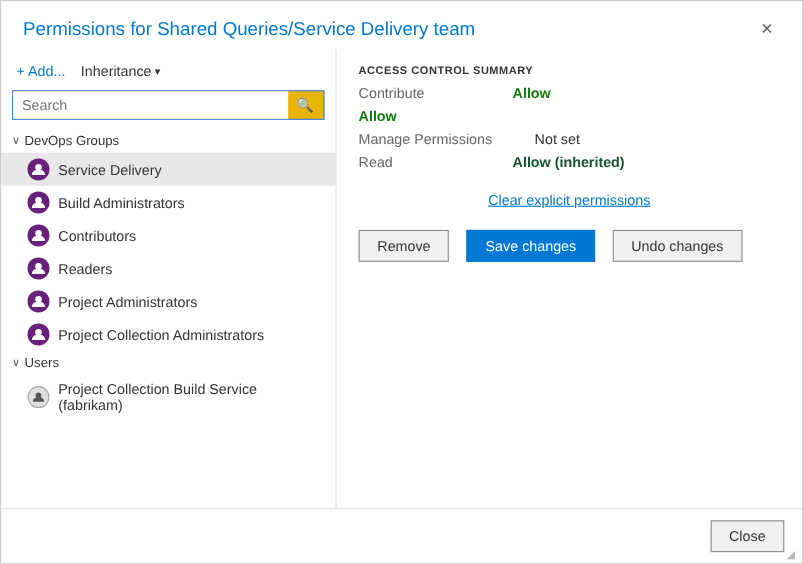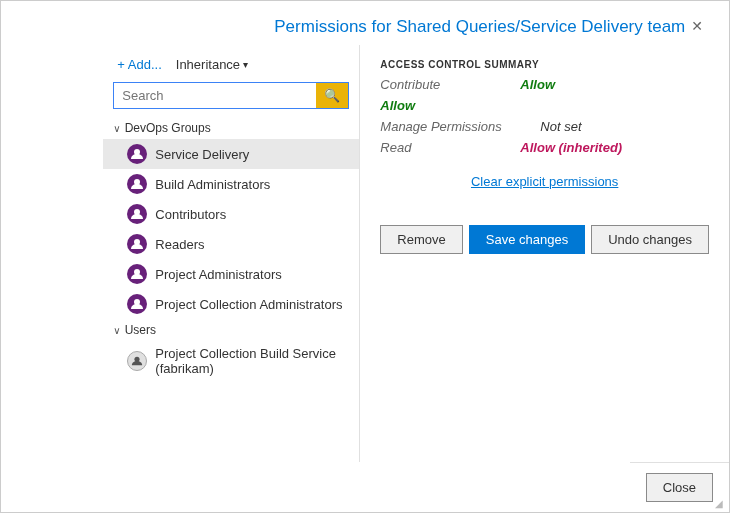--- a/index.html
+++ b/index.html
@@ -14,21 +14,20 @@
     }
     .dialog {
       width: 730px;
       min-height: 513px;
       background: #fff;
       border: 1px solid #ccc;
       box-shadow: 0 4px 20px rgba(0,0,0,0.2);
       display: flex;
       flex-direction: column;
       position: relative;
-      align-items: flex-end;
     }
     .dialog-header {
       padding: 16px 20px 8px 20px;
       border-bottom: none;
       display: flex;
       align-items: flex-start;
       justify-content: space-between;
     }
     .dialog-title {
       font-size: 17px;
@@ -44,21 +43,21 @@
       padding: 2px 6px;
       line-height: 1;
     }
     .dialog-body {
       display: flex;
       flex: 1;
       padding: 0;
     }
     
     .left-panel {
-      width: 257px;
+      width: 305px;
       border-right: 1px solid #e0e0e0;
       display: flex;
       flex-direction: column;
       padding: 10px 0 0 0;
     }
     .toolbar {
       display: flex;
       align-items: center;
       padding: 0 10px 8px 10px;
       gap: 4px;
@@ -172,48 +171,47 @@
       margin-bottom: 16px;
     }
     .permissions-table {
       width: 100%;
       margin-bottom: 16px;
     }
     .perm-row {
       display: flex;
       align-items: center;
       padding: 3px 0;
-      font-style: italic;
     }
     .perm-label {
       width: 140px;
       font-size: 13px;
       color: #666;
     }
     .perm-value {
       font-size: 13px;
       font-weight: 600;
     }
     .perm-value.allow { color: #107c10; }
     .perm-value.not-set { color: #333; font-weight: normal; margin-left: 20px; }
-    .perm-value.allow-inherited { color: #be185d; }
+    .perm-value.allow-inherited { color: #14532d; }
     .clear-link {
       color: #0078d4;
       text-decoration: underline;
       cursor: pointer;
       font-size: 13px;
       margin-bottom: 16px;
       display: inline-block;
       background: none;
       border: none;
     }
     .action-buttons {
       display: flex;
-      gap: 6px;
-      margin-top: 20px;
+      gap: 16px;
+      margin-top: 4px;
     }
     .btn {
       padding: 6px 16px;
       font-size: 13px;
       font-family: "Segoe UI", sans-serif;
       cursor: pointer;
       border: 1px solid #8a8a8a;
       background: #f0f0f0;
       color: #333;
     }

